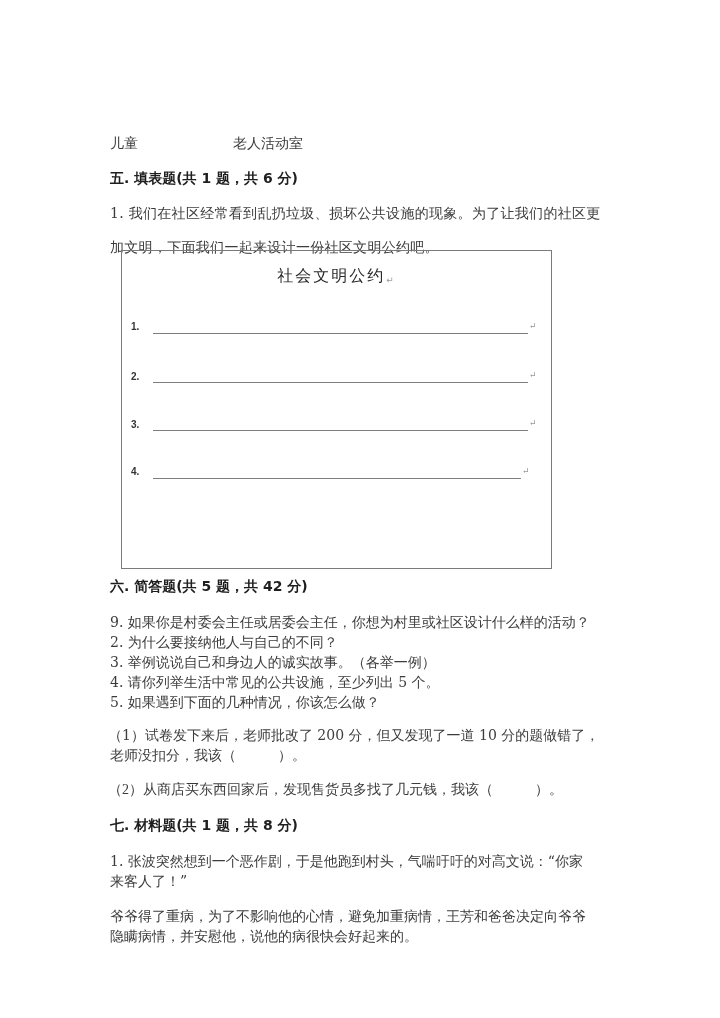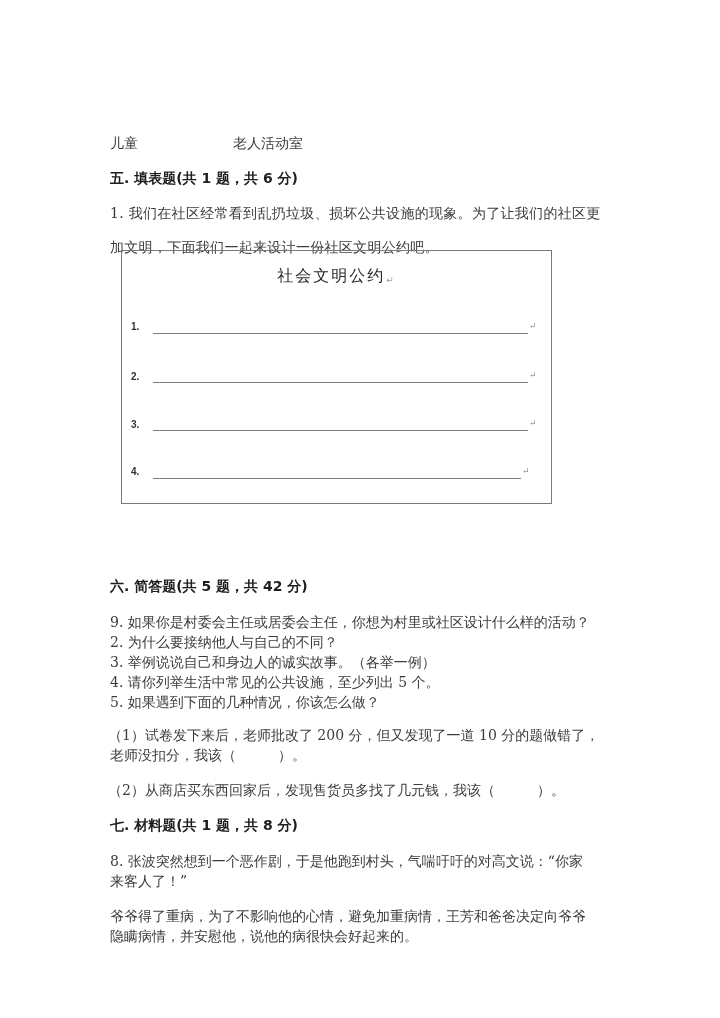--- a/index.html
+++ b/index.html
@@ -6,21 +6,21 @@
   body {
     width: 720px; height: 1018px; position: relative; overflow: hidden;
     font-family: "DejaVu Serif", "Liberation Serif", serif;
     color: #3a3a3a;
   }
   .abs { position: absolute; white-space: nowrap; margin-top: 45px; }
   .txt { font-size: 14px; line-height: 20px; color: #3c3c3c; }
   .heading { font-size: 14px; line-height: 20px; font-weight: bold; color: #1e1e1e;
              font-family: "DejaVu Sans", "Liberation Sans", sans-serif; }
   .box {
-    position: absolute; left: 121px; top: 250px; width: 431px; height: 254px;
+    position: absolute; left: 121px; top: 250px; width: 431px; height: 319px;
     border: 1.5px solid #7a7a7a; box-sizing: border-box;
   }
   .box-title {
     position: absolute; left: 0; right: 0; top: 15px; text-align: center;
     font-family: "DejaVu Sans", "Liberation Sans", sans-serif;
     font-size: 16px; color: #2a2a2a; letter-spacing: 2px;
   }
   .pilcrow { font-size: 9px; color: #9a9a9a; margin-left: 1px; vertical-align: -2px; }
   .rule-num {
     position: absolute; left: 9px; font-size: 10px; font-weight: bold; color: #333;
@@ -65,19 +65,19 @@
 
 <div class="abs heading" style="left:110px; top:531px;">六. 简答题(共 5 题，共 42 分)</div>
 <div class="abs txt" style="left:110px; top:567px;">9. 如果你是村委会主任或居委会主任，你想为村里或社区设计什么样的活动？</div>
 <div class="abs txt" style="left:110px; top:587px;">2. 为什么要接纳他人与自己的不同？</div>
 <div class="abs txt" style="left:110px; top:607px;">3. 举例说说自己和身边人的诚实故事。（各举一例）</div>
 <div class="abs txt" style="left:110px; top:627px;">4. 请你列举生活中常见的公共设施，至少列出 5 个。</div>
 <div class="abs txt" style="left:110px; top:647px;">5. 如果遇到下面的几种情况，你该怎么做？</div>
 
 <div class="abs txt" style="left:108px; top:680px;">（1）试卷发下来后，老师批改了 200 分，但又发现了一道 10 分的题做错了，</div>
 <div class="abs txt" style="left:110px; top:700px;">老师没扣分，我该（　　　）。</div>
-<div class="abs txt" style="left:108px; top:735px;">（2）从商店买东西回家后，发现售货员多找了几元钱，我该（　　　）。</div>
+<div class="abs txt" style="left:108px; top:735px;font-family:Liberation Serif, serif;">（2）从商店买东西回家后，发现售货员多找了几元钱，我该（　　　）。</div>
 
 <div class="abs heading" style="left:110px; top:770px;">七. 材料题(共 1 题，共 8 分)</div>
-<div class="abs txt" style="left:110px; top:806px;">8. 张波突然想到一个恶作剧，于是他跑到村头，气喘吁吁的对高文说：“你家</div>
+<div class="abs txt" style="left:110px; top:806px;">1. 张波突然想到一个恶作剧，于是他跑到村头，气喘吁吁的对高文说：“你家</div>
 <div class="abs txt" style="left:110px; top:826px;">来客人了！”</div>
 <div class="abs txt" style="left:110px; top:861px;">爷爷得了重病，为了不影响他的心情，避免加重病情，王芳和爸爸决定向爷爷</div>
 <div class="abs txt" style="left:110px; top:881px;">隐瞒病情，并安慰他，说他的病很快会好起来的。</div>
 
 </body></html>

